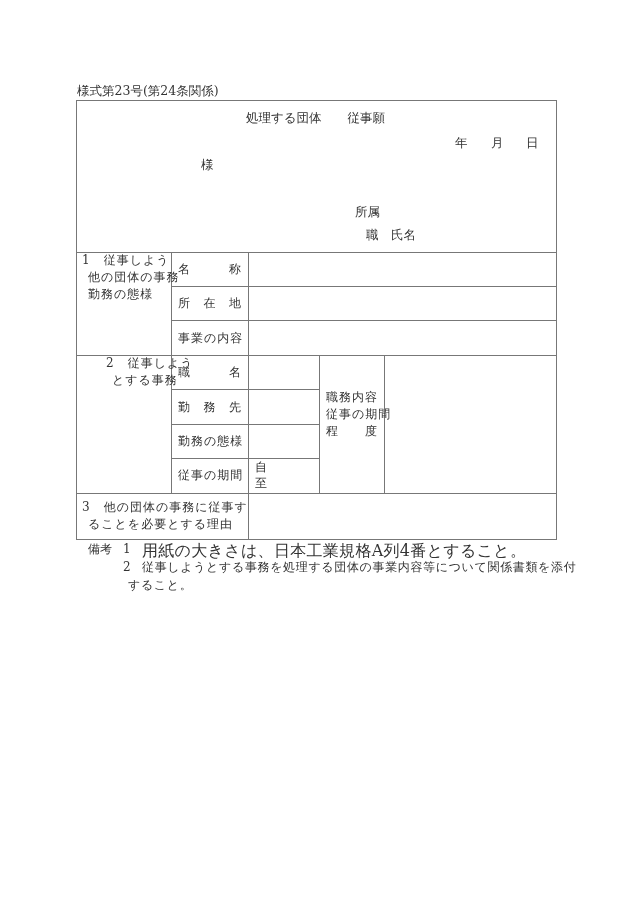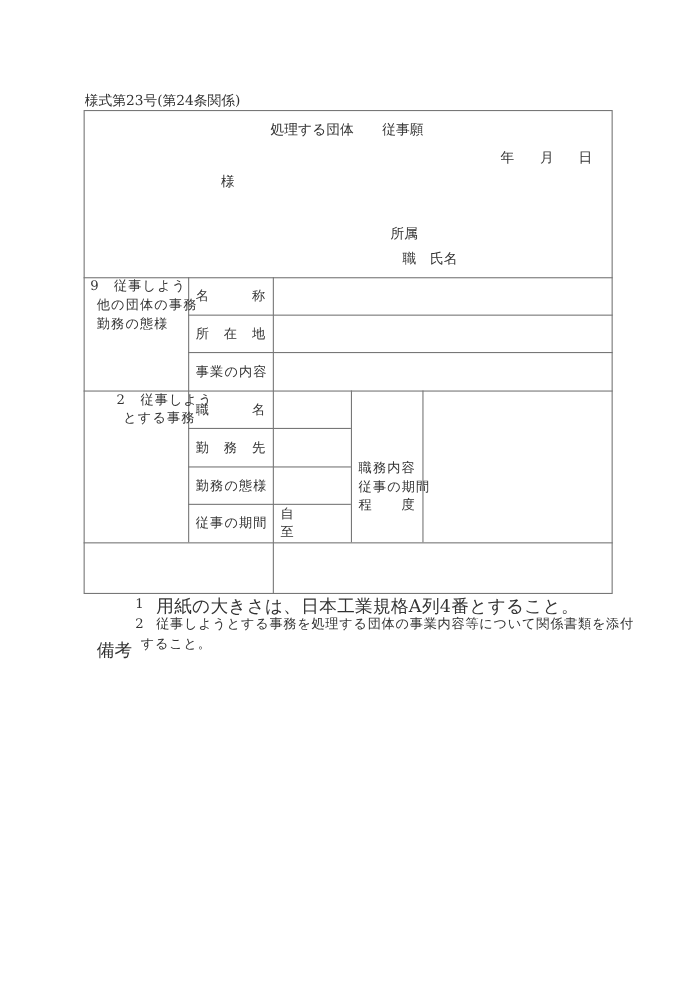--- a/index.html
+++ b/index.html
@@ -38,21 +38,21 @@
 <div class="hl" style="left:171px;top:424px;width:148px;"></div>
 <div class="hl" style="left:171px;top:458px;width:148px;"></div>
 <div class="hl" style="left:76px;top:493px;width:481px;"></div>
 
 <div class="vl" style="left:171px;top:252px;height:241px;"></div>
 <div class="vl" style="left:248px;top:252px;height:288px;"></div>
 <div class="vl" style="left:319px;top:355px;height:138px;"></div>
 <div class="vl" style="left:384px;top:355px;height:138px;"></div>
 
 <div class="cell-text" style="left:82px;top:252px;">
-  <div>9　従事しよう</div>
+  <div>1　従事しよう</div>
   <div style="padding-left:6px;">他の団体の事務</div>
   <div style="padding-left:6px;">勤務の態様</div>
 </div>
 
 <div class="cell-text spread" style="left:178px;top:261px;width:64px;">
   <span>名</span>
     <span>称</span>
 </div>
 <div class="abs" style="left:250px;top:254px;width:305px;height:31px;"></div>
 
@@ -84,32 +84,34 @@
 </div>
 <div class="abs" style="left:250px;top:391px;width:68px;height:32px;"></div>
 
 <div class="cell-text" style="left:178px;top:433px;">勤務の態様</div>
 <div class="abs" style="left:250px;top:426px;width:68px;height:31px;"></div>
 
 <div class="cell-text" style="left:178px;top:467px;">従事の期間</div>
 <div class="cell-text" style="left:255px;top:459px;">自</div>
 <div class="cell-text" style="left:255px;top:475px;">至</div>
 
-<div class="cell-text" style="left:326px;top:389px;margin-top:28px;">
+<div class="cell-text" style="left:326px;top:389px;">
   <div>職務内容</div>
   <div>従事の期間</div>
   <div class="spread" style="width:52px;">
       <span>程</span>
       <span>度</span>
     </div>
 </div>
 <div class="abs" style="left:386px;top:357px;width:169px;height:135px;"></div>
 
 <div class="cell-text" style="left:82px;top:499px;">
+  <div>3　他の団体の事務に従事す</div>
+  <div style="padding-left:6px;">ることを必要とする理由</div>
 </div>
 <div class="abs" style="left:250px;top:495px;width:305px;height:43px;"></div>
 
-<div class="abs" style="left:88px;top:543px;font-size:16px;margin-top:40px;">備考</div>
+<div class="abs" style="left:88px;top:543px;font-size:12px;">備考</div>
 <div class="abs" style="left:123px;top:543px;font-size:12px;">1</div>
 <div class="abs" style="left:142px;top:543px;font-size:16px;letter-spacing:0.3px;">用紙の大きさは、日本工業規格A列4番とすること。</div>
 <div class="abs" style="left:123px;top:561px;font-size:12px;">2</div>
 <div class="abs" style="left:142px;top:561px;font-size:12px;letter-spacing:0.65px;">従事しようとする事務を処理する団体の事業内容等について関係書類を添付</div>
 <div class="abs" style="left:128px;top:579px;font-size:12px;letter-spacing:0.65px;">すること。</div>
 
 </body></html>

